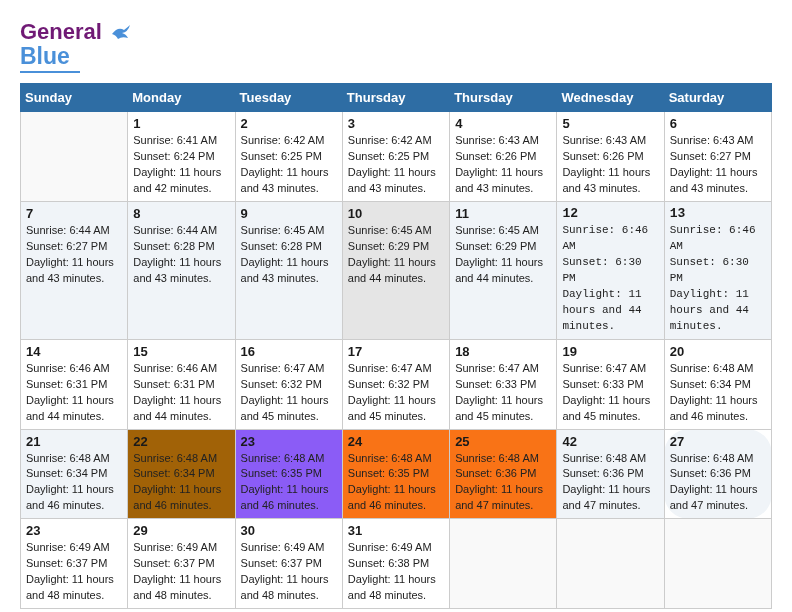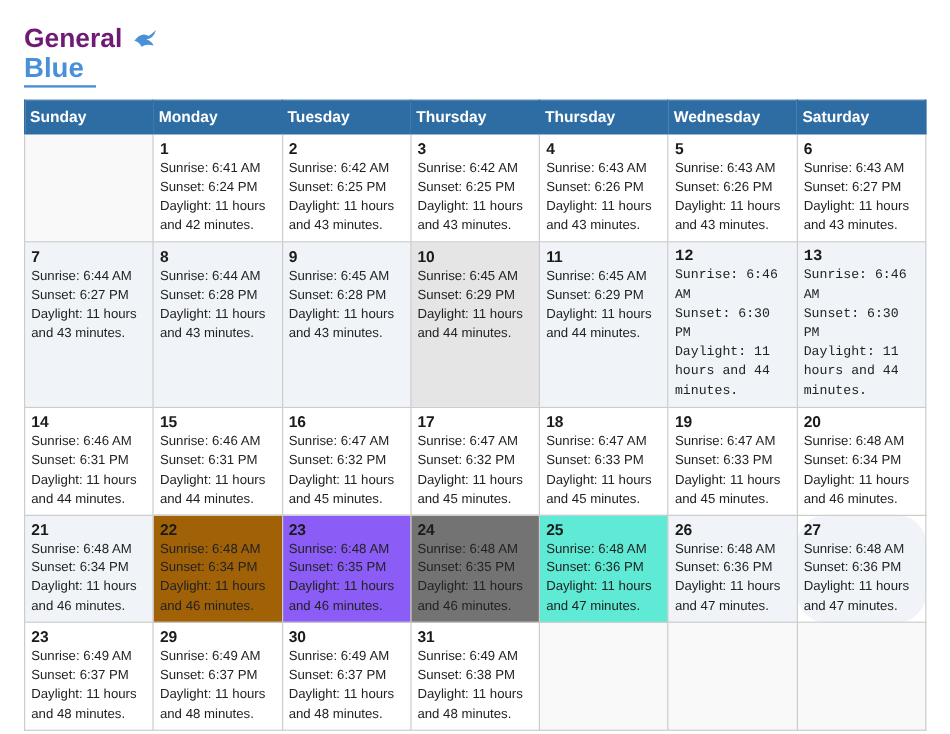--- a/index.html
+++ b/index.html
@@ -273,34 +273,34 @@
             <div class="cell-text" style="white-space: pre-line;">Sunrise: 6:48 AM
 Sunset: 6:34 PM
 Daylight: 11 hours and 46 minutes.</div>
           </td>
           <td style="background: #8b5cf6;">
             <span class="day-number">23</span>
             <div class="cell-text" style="white-space: pre-line;">Sunrise: 6:48 AM
 Sunset: 6:35 PM
 Daylight: 11 hours and 46 minutes.</div>
           </td>
-          <td style="background: #737373;">
+          <td style="background: #f97316;">
             <span class="day-number">24</span>
             <div class="cell-text" style="white-space: pre-line;">Sunrise: 6:48 AM
 Sunset: 6:35 PM
 Daylight: 11 hours and 46 minutes.</div>
           </td>
-          <td style="background: #5eead4;">
+          <td style="background: #f97316;">
             <span class="day-number">25</span>
             <div class="cell-text" style="white-space: pre-line;">Sunrise: 6:48 AM
 Sunset: 6:36 PM
 Daylight: 11 hours and 47 minutes.</div>
           </td>
           <td style="background: rgb(240, 244, 248);">
-            <span class="day-number">26</span>
+            <span class="day-number">42</span>
             <div class="cell-text" style="white-space: pre-line;">Sunrise: 6:48 AM
 Sunset: 6:36 PM
 Daylight: 11 hours and 47 minutes.</div>
           </td>
           <td style="background: rgb(240, 244, 248); border-radius: 25px;">
             <span class="day-number">27</span>
             <div class="cell-text" style="white-space: pre-line;">Sunrise: 6:48 AM
 Sunset: 6:36 PM
 Daylight: 11 hours and 47 minutes.</div>
           </td>

